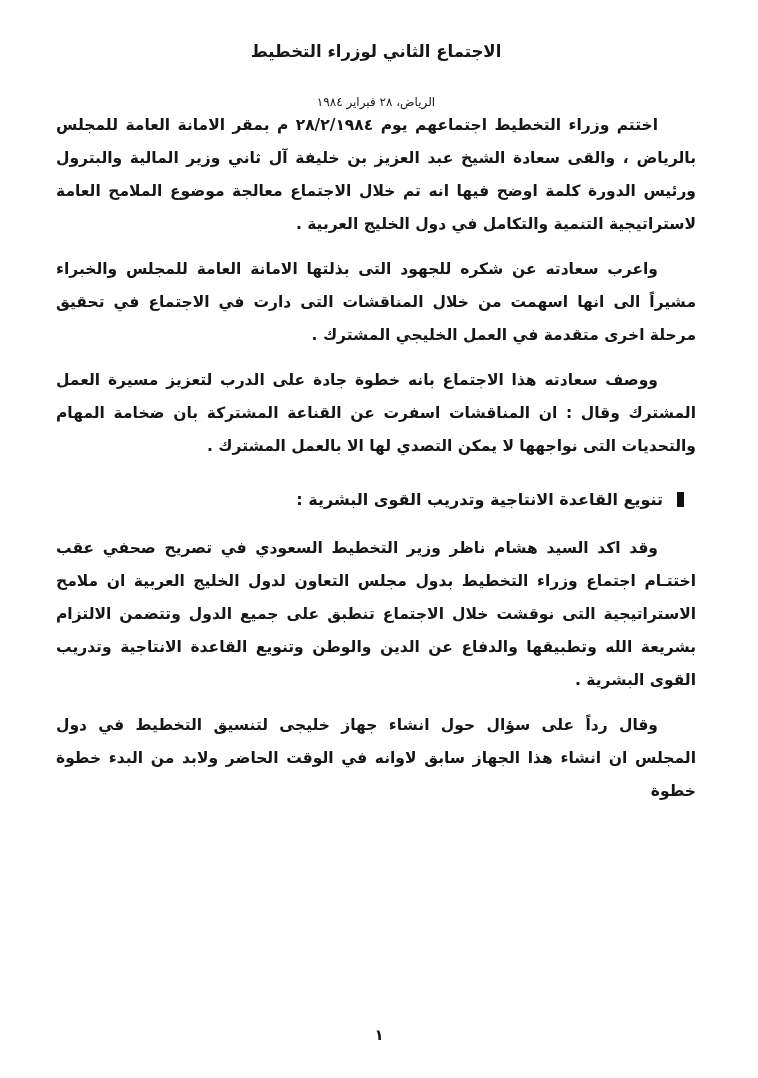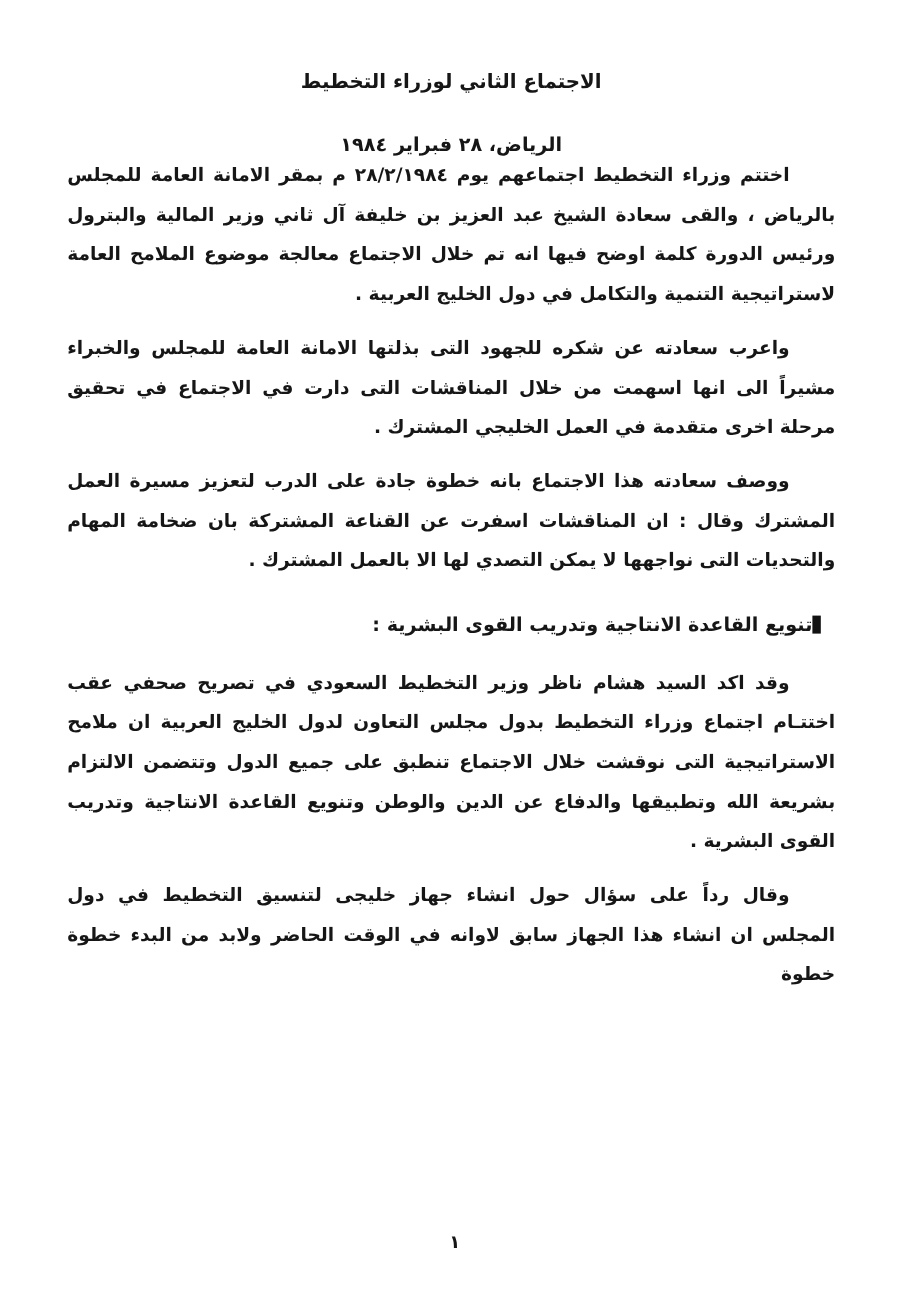--- a/index.html
+++ b/index.html
@@ -13,54 +13,55 @@
     font-family: "DejaVu Sans", sans-serif;
     color: #161616;
     position: relative;
     overflow: hidden;
   }
   .page {
     direction: rtl;
     box-sizing: border-box;
     width: 758px;
     height: 1078px;
-    padding: 60px 62px 40px 56px;
+    padding: 44px 62px 40px 56px;
     position: relative;
   }
   .doc-header {
     text-align: center;
   }
   .title-line {
     font-size: 16.5px;
     font-weight: 700;
     line-height: 1.0;
     margin: 0 0 18px 0;
   }
   .date-line {
-    font-size: 16px;
-    font-weight: 700;
+    font-size: 12px;
+    font-weight: 400;
     margin-top: 34px;
   }
   .doc-body {
     font-size: 15.5px;
     font-weight: 700;
     line-height: 33px;
     text-align: justify;
   }
   .doc-body p {
     margin: 0 0 12px 0;
     text-indent: 38px;
   }
   .section-heading {
     margin: 20px 0 16px 0;
     padding-right: 12px;
     font-size: 16px;
     font-weight: 700;
     display: flex;
     align-items: center;
+    gap: 14px;
   }
   .bullet {
     display: inline-block;
     width: 7px;
     height: 15px;
     background: #111;
     flex: 0 0 auto;
   }
   .page-number {
     position: absolute;

